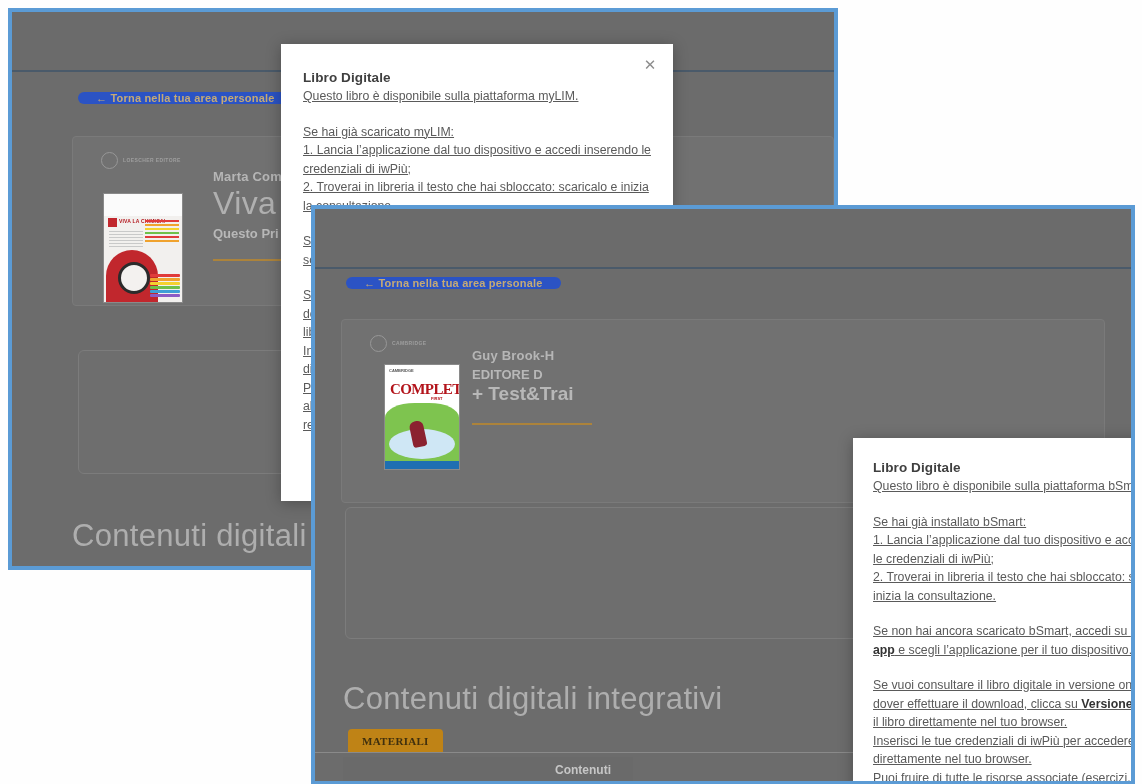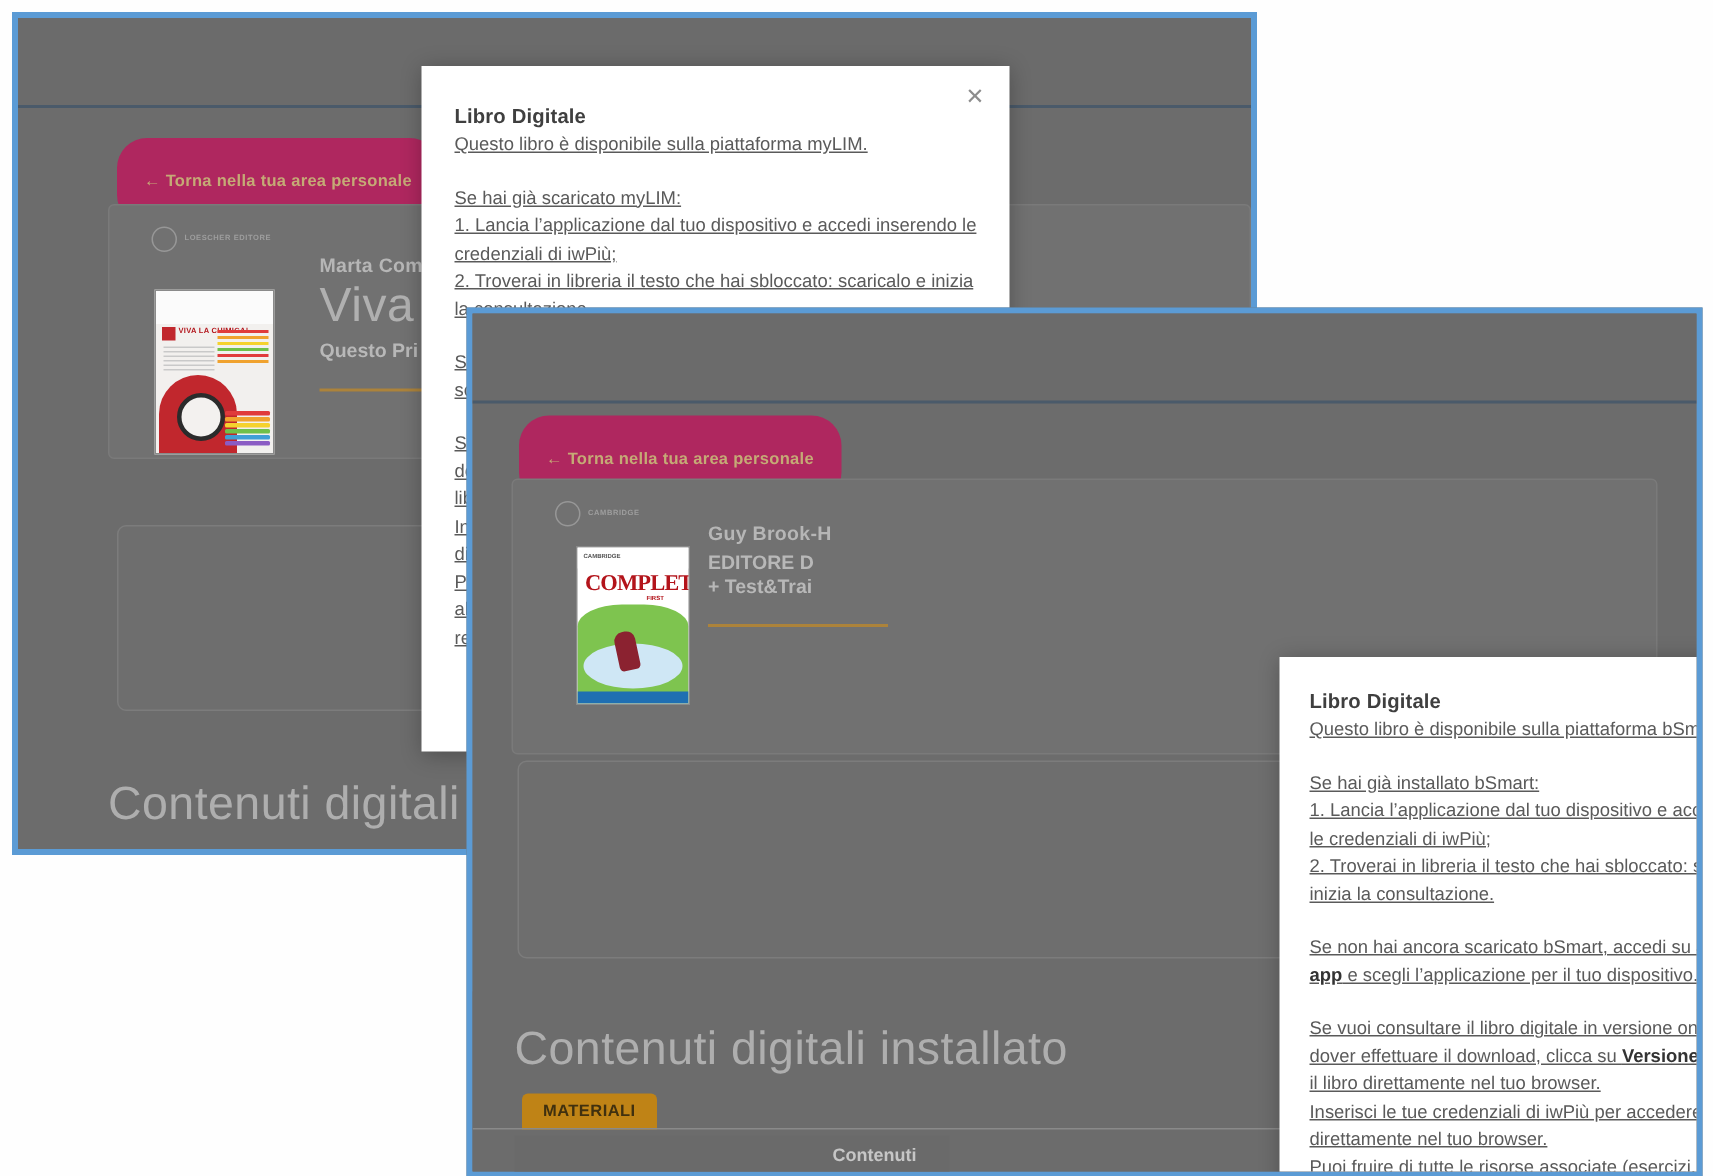--- a/index.html
+++ b/index.html
@@ -35,26 +35,26 @@
     position: absolute; left: 0; right: 0; top: 0;
     height: 58px;
     background: #6b6b6b;
     border-bottom: 2px solid #4a5a6a;
   }
   .window.front .topbar { height: 58px; }
 
   
   .back-pill {
     position: absolute;
-    background: #be185d;
+    background: #1d4ed8;
     color: #d9b878;
     border-radius: 20px;
     font-size: 11px;
     font-weight: bold;
-    padding: 23px 18px;
+    padding: 0 18px;
     letter-spacing: .2px;
     white-space: nowrap;
     opacity: .82;
   }
   .window.back  .back-pill { left: 66px;  top: 80px; }
   .window.front .back-pill { left: 31px;  top: 68px; }
 
   
   .book-card {
     position: absolute;
@@ -122,21 +122,21 @@
       background:#8b2230; border-radius:6px 6px 3px 3px; transform:rotate(-12deg);}
   .cover-complete .cp-bar  { position:absolute; left:0; right:0; bottom:0; height:8px; background:#1f6fb2;}
 
   
   .book-meta { position: absolute; }
   .window.back  .book-meta { left: 140px; top: 32px; }
   .window.front .book-meta { left: 130px; top: 28px; }
   .bm-author { font-size: 13px; font-weight: bold; color: #b6b6b6; letter-spacing:.2px; }
   .bm-title  { font-size: 32px; color: #b0b0b0; font-weight: normal; margin-top: 1px; letter-spacing:.4px; white-space:nowrap;}
   .bm-sub    { font-size: 13px; font-weight: bold; color: #b8b8b8; margin-top: 4px; }
-  .bm-sub2   { font-size: 13px; font-weight: bold; color: #b8b8b8; margin-top: 1px; }
+  .bm-sub2   { font-size: 19px; font-weight: bold; color: #b8b8b8; margin-top: 1px; }
   .bm-rule   { width: 120px; height: 2px; background: #c08a2a; margin-top: 18px; opacity:.75;}
 
   
   .ld-badge-wrap { position:absolute; right: 90px; top: 190px; display:flex; align-items:center; gap:10px; }
   .ld-badge {
     background:#8c1030; color:#e7c9d2;
     border-radius: 16px; font-size: 11px; font-weight: bold;
     padding: 6px 18px; white-space:nowrap; opacity:.9;
   }
   .ld-info {
@@ -164,21 +164,21 @@
     position:absolute; font-size: 31px; color:#aeaeae; font-weight: normal;
     letter-spacing:.3px; white-space:nowrap;
   }
   .window.back  .sb-title { left: 60px; top: 24px; }
   .window.front .sb-title { left: 28px; top: 20px; }
   .sb-tab {
     position:absolute; background:#c8860d; color:#3c2a05;
     font-size: 11px; font-weight: bold; letter-spacing:.3px;
     padding: 6px 14px; border-radius: 4px 4px 0 0; opacity:.9;
   }
-  .window.front .sb-tab { left: 33px; top: 68px; }
+  .window.front .sb-tab { left: 33px; top: 68px; font-family: Liberation Serif, serif; }
   .sb-rule { position:absolute; left:0; right:0; height:1px; background:#8a8a8a; }
   .window.front .sb-rule { top: 91px; }
   .sb-row {
     position:absolute; left:0; right:0; height: 34px;
     border-bottom: 1px solid #8a8a8a;
   }
   .window.front .sb-row { top: 92px; }
   .sb-row-left { position:absolute; left: 28px; top: 4px; width: 290px; height: 26px; background:#6a6a6a; }
   .sb-row-label {
     position:absolute; left: 240px; top: 10px;
@@ -347,21 +347,21 @@
           <div class="ld-badge-wrap">
             <div class="ld-badge">Libro Digitale</div>
             <div class="ld-info">i</div>
           </div>
         </div>
 
         <div class="panel"></div>
 
         <div class="section-bottom">
           <div class="sb-inner">
-            <div class="sb-title">Contenuti digitali installato</div>
+            <div class="sb-title">Contenuti digitali integrativi</div>
             <div class="sb-tab">MATERIALI</div>
             <div class="sb-rule"></div>
             <div class="sb-row">
               <div class="sb-row-left"></div>
               <div class="sb-row-label">Contenuti</div>
               <div class="sb-row-plus">+</div>
             </div>
           </div>
         </div>
 

